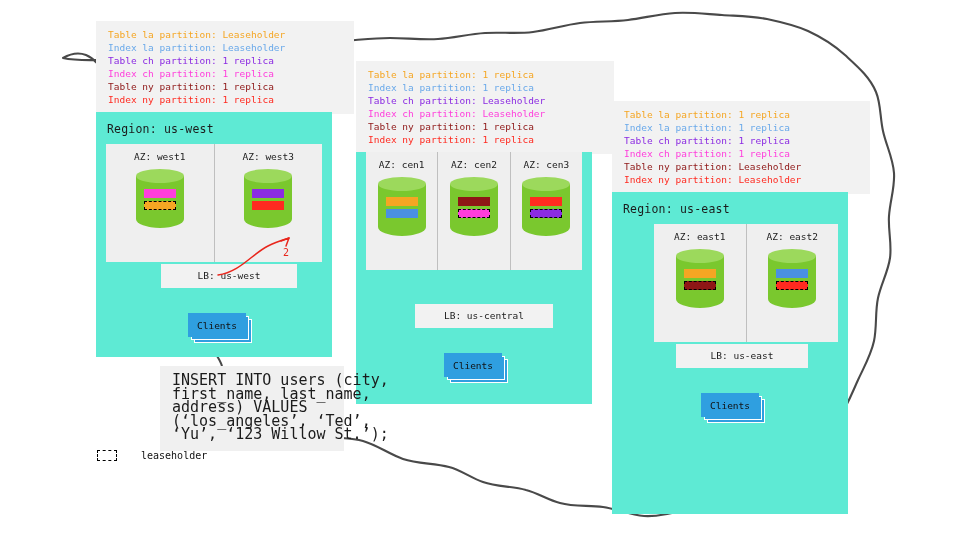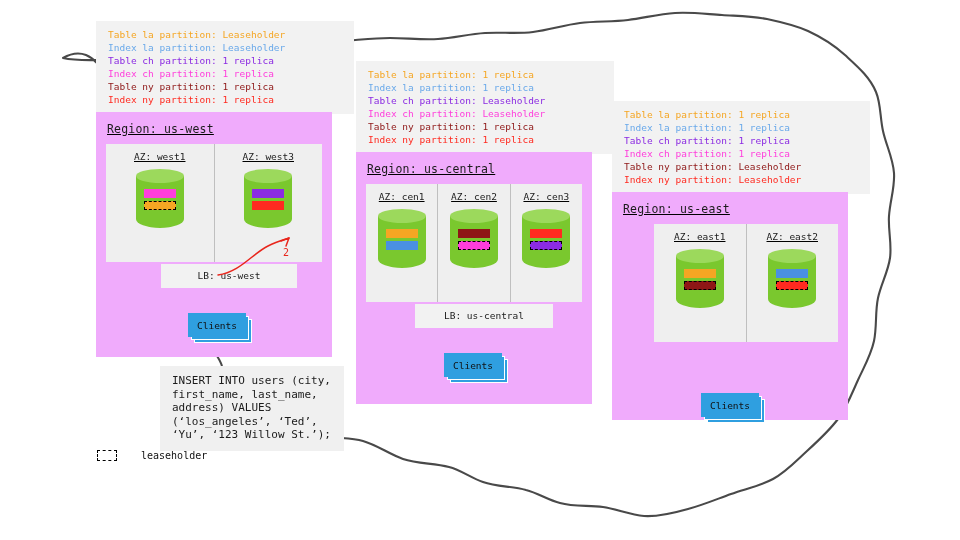--- a/index.html
+++ b/index.html
@@ -28,22 +28,21 @@
   .c-la-t{color:#f5a623;}
   .c-la-i{color:#6aa9ea;}
   .c-ch-t{color:#8b2be2;}
   .c-ch-i{color:#ff3ddc;}
   .c-ny-t{color:#8e1616;}
   .c-ny-i{color:#ff2a20;}
 
   
   .region{
     position:absolute;
-    background:#f0abfc;
-    text-decoration:underline;
+    background:#5eead4;
   }
   .region-title{
     font-size:11.5px;
     color:#1b1b1b;
     padding:10px 0 8px 11px;
     letter-spacing:0.2px;
   }
   .az-wrap{
     margin:0 10px;
     background:#efefef;
@@ -116,21 +115,21 @@
     position:absolute;left:0;top:0;width:58px;height:24px;
     background:#2f9fe0;
     color:#111;font-size:9.5px;
     display:flex;align-items:center;justify-content:center;
   }
 
   
   .sql{
     position:absolute;
     background:#f0f0f0;
-    font-size:11px;
+    font-size:15px;
     line-height:13.5px;
     color:#1b1b1b;
     padding:8px 12px 9px 12px;
     white-space:pre;
   }
 
   
   .legend{
     position:absolute;
     display:flex;align-items:center;gap:24px;
@@ -223,21 +222,20 @@
 
   <div class="clients" style="left:188px;top:313px;">
     <div class="sh s3"></div>
     <div class="sh s2"></div>
     <div class="front">Clients</div>
   </div>
 
   <div class="partinfo" style="left:356px;top:61px;width:236px;"><span class="row c-la-t">Table la partition: 1 replica</span><span class="row c-la-i">Index la partition: 1 replica</span><span class="row c-ch-t">Table ch partition: Leaseholder</span><span class="row c-ch-i">Index ch partition: Leaseholder</span><span class="row c-ny-t">Table ny partition: 1 replica</span><span class="row c-ny-i">Index ny partition: 1 replica</span></div>
 
   <div class="region" style="left:356px;top:152px;width:236px;height:252px;">
-    <div class="region-title">Region: us-central</div>
     <div class="az-wrap" style="height:118px;">
         <div class="az">
           <span class="az-label">AZ: cen1</span>
           <div class="cyl">
             <div class="body" style="background: rgb(122, 200, 46);"></div>
             <div class="top" style="background: rgb(156, 217, 92);"></div>
             <div class="bars">
               <div class="bar" style="background: rgb(245, 166, 35);"></div>
               <div class="bar" style="background: rgb(74, 144, 226);"></div>
             </div>
@@ -271,21 +269,21 @@
   <div class="lb" style="left:415px;top:304px;width:110px;">LB: us-central</div>
 
   <div class="clients" style="left:444px;top:353px;">
     <div class="sh s3"></div>
     <div class="sh s2"></div>
     <div class="front">Clients</div>
   </div>
 
   <div class="partinfo" style="left:612px;top:101px;width:236px;"><span class="row c-la-t">Table la partition: 1 replica</span><span class="row c-la-i">Index la partition: 1 replica</span><span class="row c-ch-t">Table ch partition: 1 replica</span><span class="row c-ch-i">Index ch partition: 1 replica</span><span class="row c-ny-t">Table ny partition: Leaseholder</span><span class="row c-ny-i">Index ny partition: Leaseholder</span></div>
 
-  <div class="region" style="left:612px;top:192px;width:236px;height:228px;">
+  <div class="region" style="left:612px;top:192px;width:236px;height:322px;">
     <div class="region-title">Region: us-east</div>
     <div class="az-wrap" style="height:118px;margin-left:42px;">
         <div class="az">
           <span class="az-label">AZ: east1</span>
           <div class="cyl">
             <div class="body" style="background: rgb(122, 200, 46);"></div>
             <div class="top" style="background: rgb(156, 217, 92);"></div>
             <div class="bars">
               <div class="bar" style="background: rgb(245, 166, 35);"></div>
               <div class="bar lease" style="background: rgb(142, 22, 22);"></div>
@@ -299,20 +297,21 @@
             <div class="top" style="background: rgb(156, 217, 92);"></div>
             <div class="bars">
               <div class="bar" style="background: rgb(74, 144, 226);"></div>
               <div class="bar lease" style="background: rgb(255, 42, 32);"></div>
             </div>
           </div>
         </div>
       </div>
   </div>
 
+  <div class="lb" style="left:676px;top:344px;width:104px;">LB: us-east</div>
 
   <div class="clients" style="left:701px;top:393px;">
     <div class="sh s3"></div>
     <div class="sh s2"></div>
     <div class="front">Clients</div>
   </div>
 
   <svg class="map-svg" viewBox="0 0 960 540">
     <path d="M218,275 C240,272 252,254 268,246 C276,242 283,240 289,238" fill="none" stroke="#e8261c" stroke-width="1.5" stroke-linecap="round"></path>
     <path d="M289,238 L281,241 M289,238 L286,246" fill="none" stroke="#e8261c" stroke-width="1.5" stroke-linecap="round"></path>

